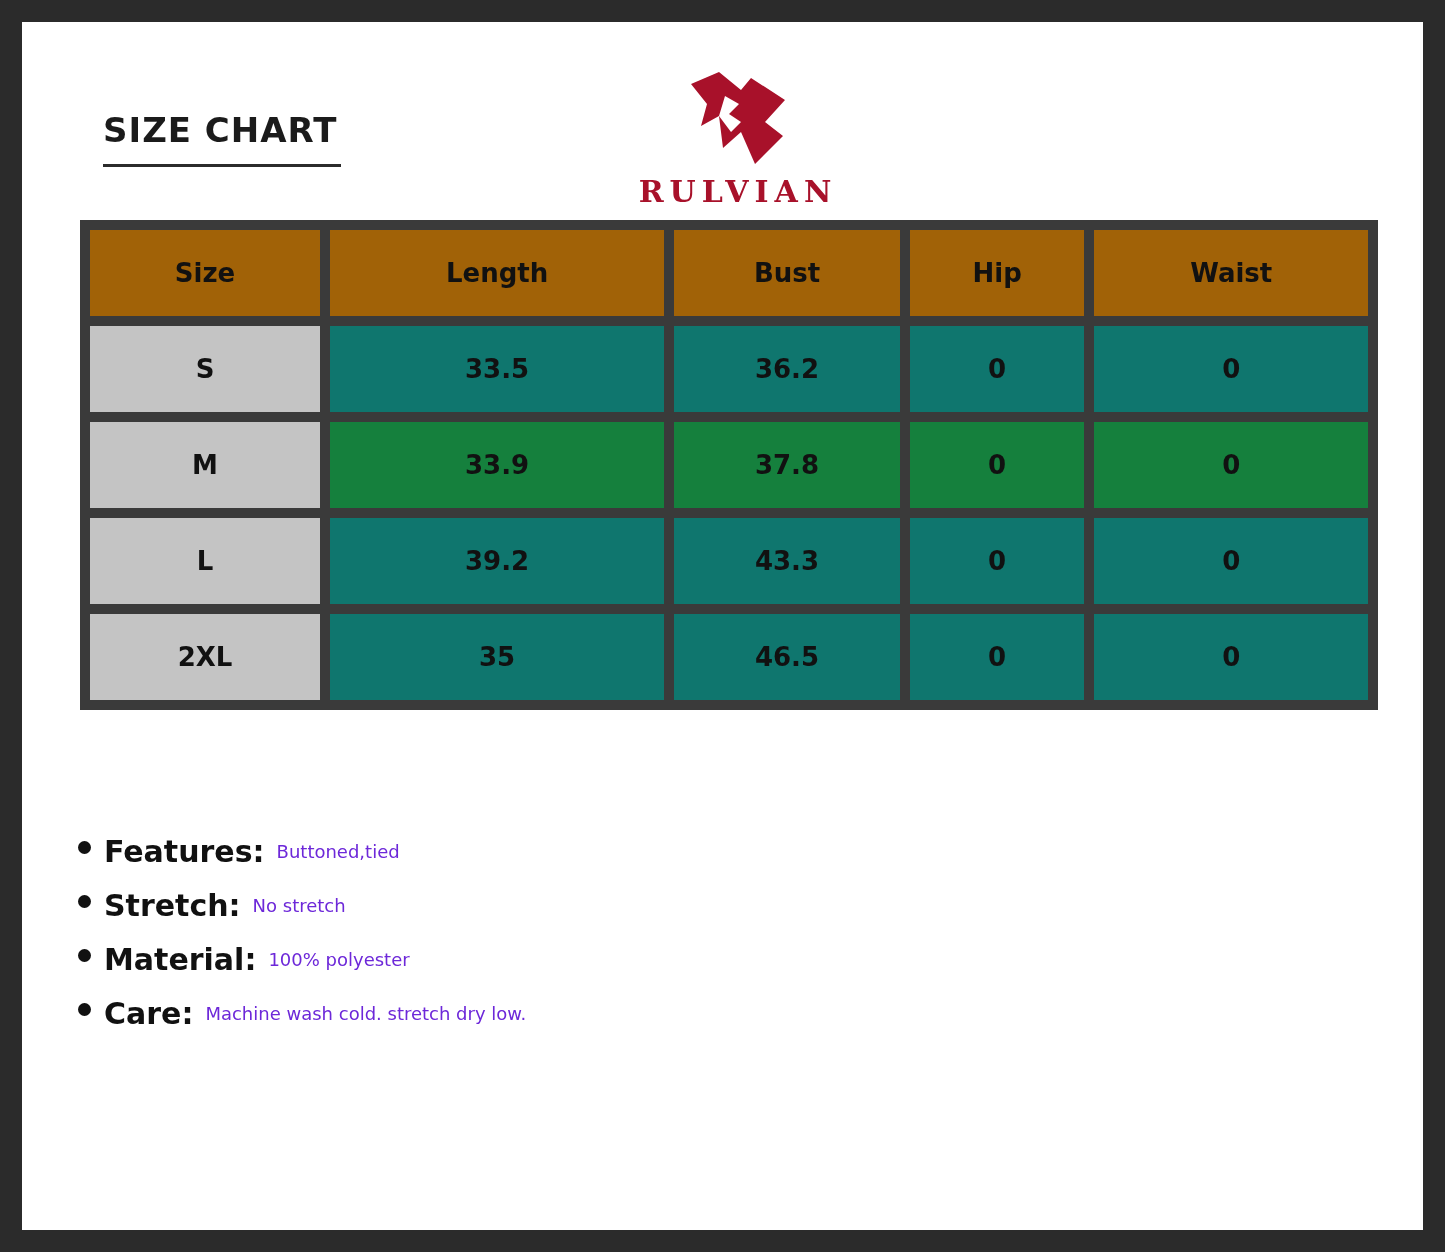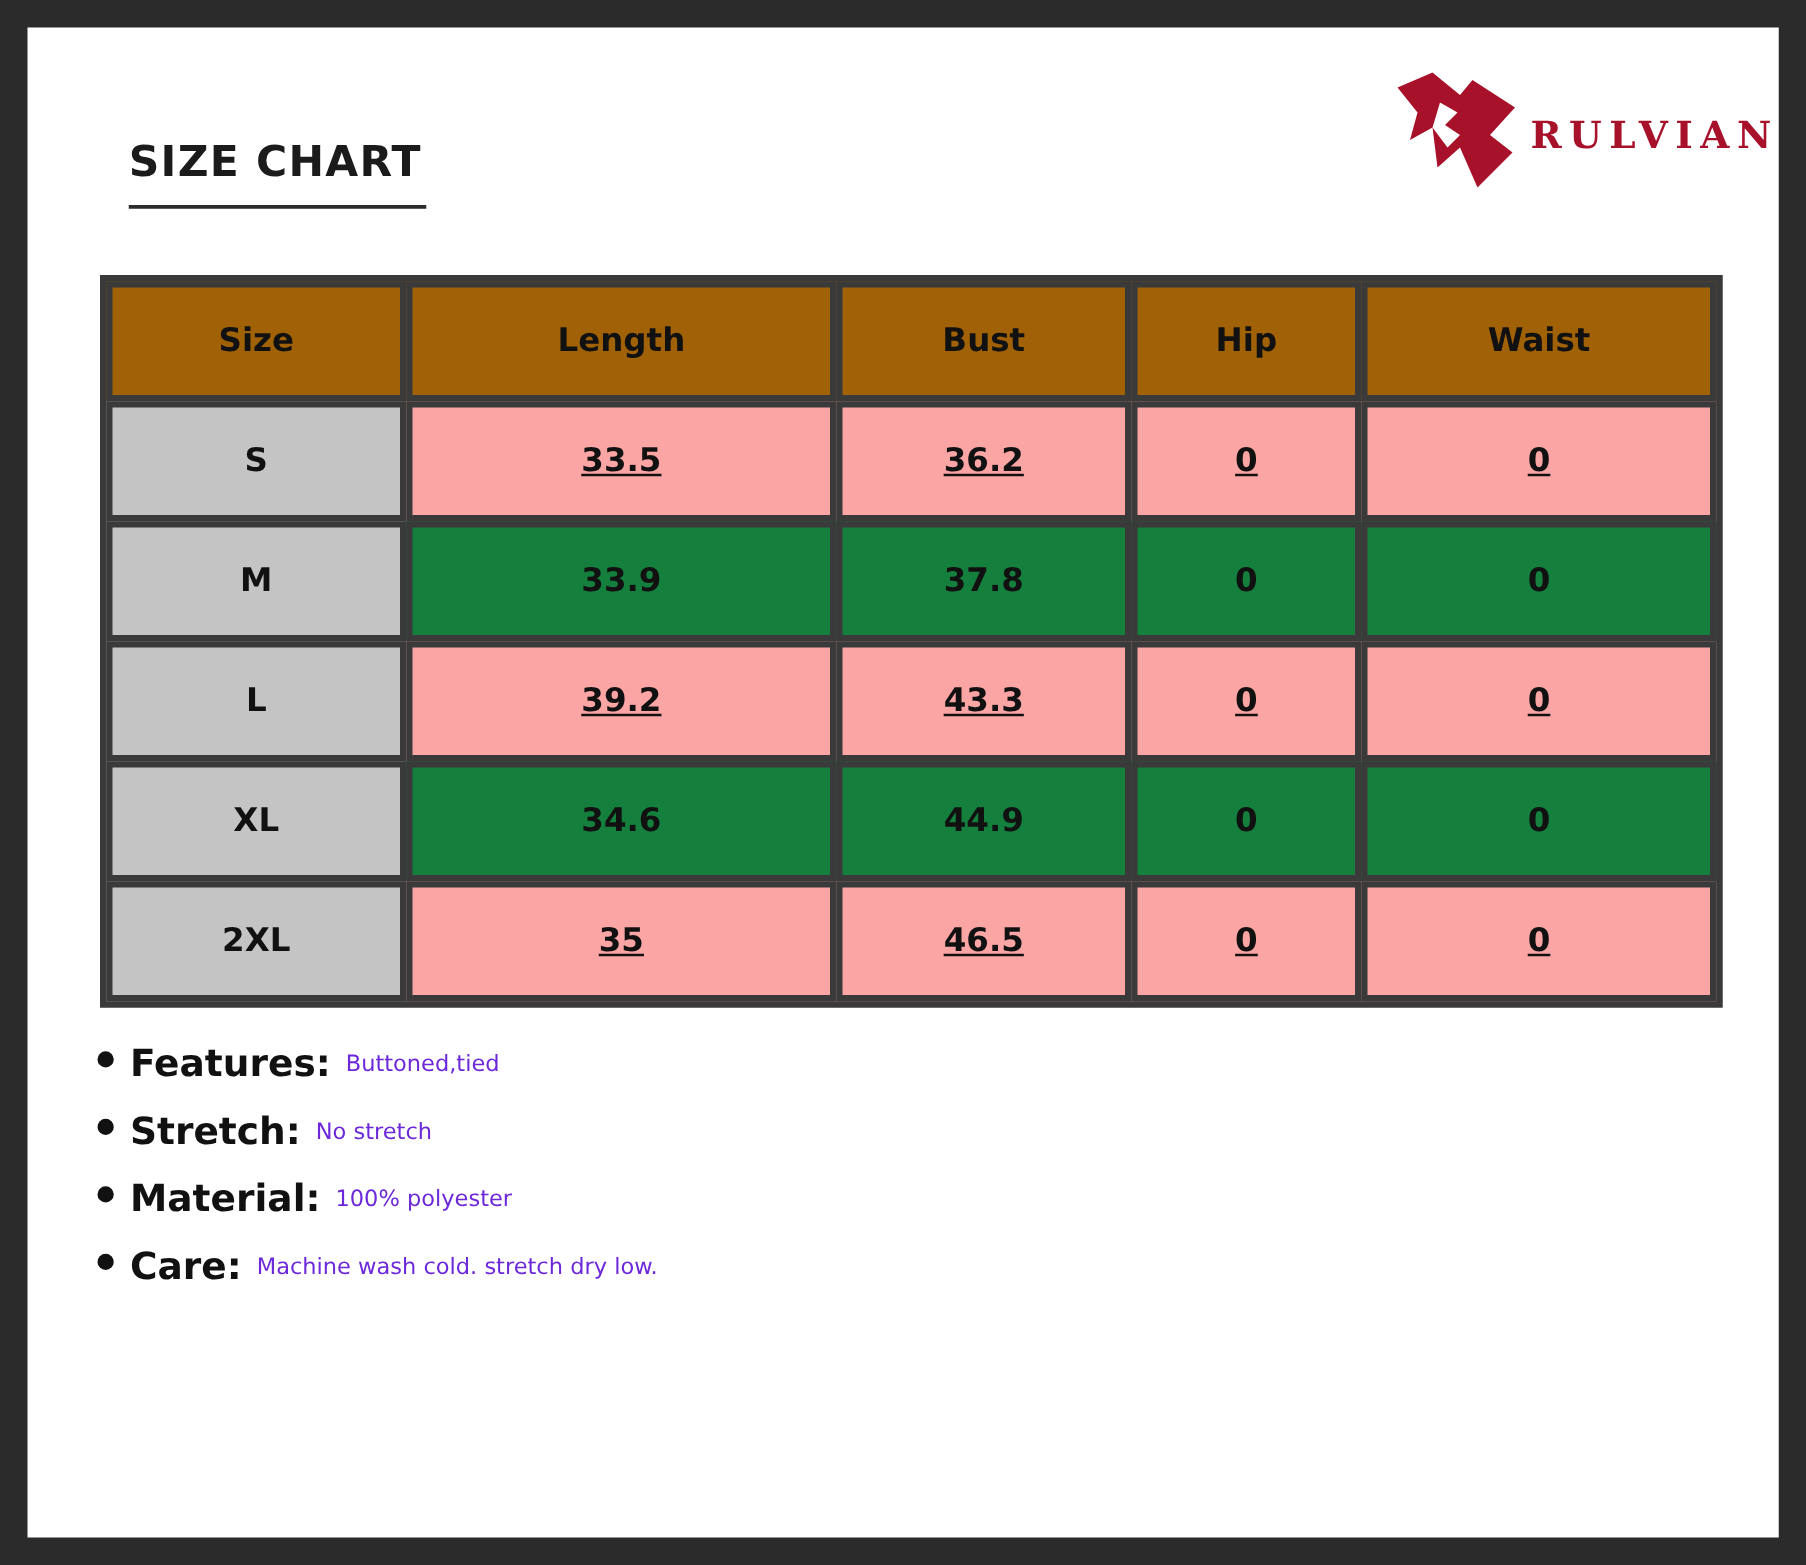--- a/index.html
+++ b/index.html
@@ -50,25 +50,24 @@
   .title-rule {
     margin-top: 14px;
     width: 238px;
     height: 3px;
     background: #2b2b2b;
   }
   .brand {
     position: absolute;
     left: 0;
     right: 0;
-    top: 34px;
+    top: 48px;
     display: flex;
-    flex-direction: row;
+    flex-direction: column;
     align-items: center;
-    justify-content: flex-end;
   }
   .brand-mark {
     width: 118px;
     height: 96px;
     display: block;
   }
   .brand-name {
     margin-top: 8px;
     font-size: 30px;
     font-weight: bold;
@@ -102,21 +101,21 @@
   }
   thead td {
     background: #a16207;
     font-size: 21px;
     height: 92px;
   }
   td.size-col {
     background: #c4c4c4;
     width: 228px;
   }
-  tbody tr.odd td.val { background: #fca5a5; text-decoration: underline; }
+  tbody tr.odd td.val { background: #0f766e; }
   tbody tr.even td.val { background: #15803d; }
 
   
   .features {
     position: absolute;
     left: 56px;
     top: 812px;
     width: 1200px;
   }
   .feature-row {
@@ -194,27 +193,20 @@
             <td class="val">0</td>
             <td class="val">0</td>
           </tr>
           <tr class="odd">
             <td class="size-col">L</td>
             <td class="val">39.2</td>
             <td class="val">43.3</td>
             <td class="val">0</td>
             <td class="val">0</td>
           </tr>
-          <tr class="even">
-            <td class="size-col">XL</td>
-            <td class="val">34.6</td>
-            <td class="val">44.9</td>
-            <td class="val">0</td>
-            <td class="val">0</td>
-          </tr>
           <tr class="odd">
             <td class="size-col">2XL</td>
             <td class="val">35</td>
             <td class="val">46.5</td>
             <td class="val">0</td>
             <td class="val">0</td>
           </tr>
         </tbody>
       </table>
     </div>

